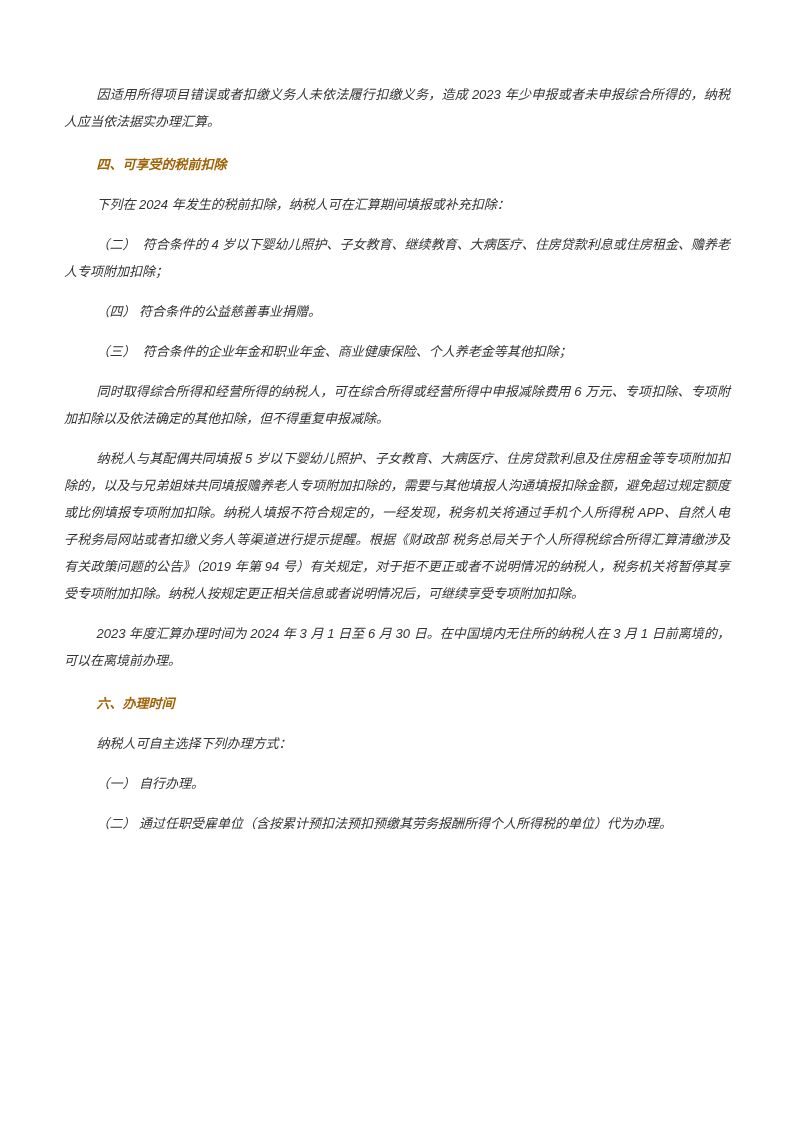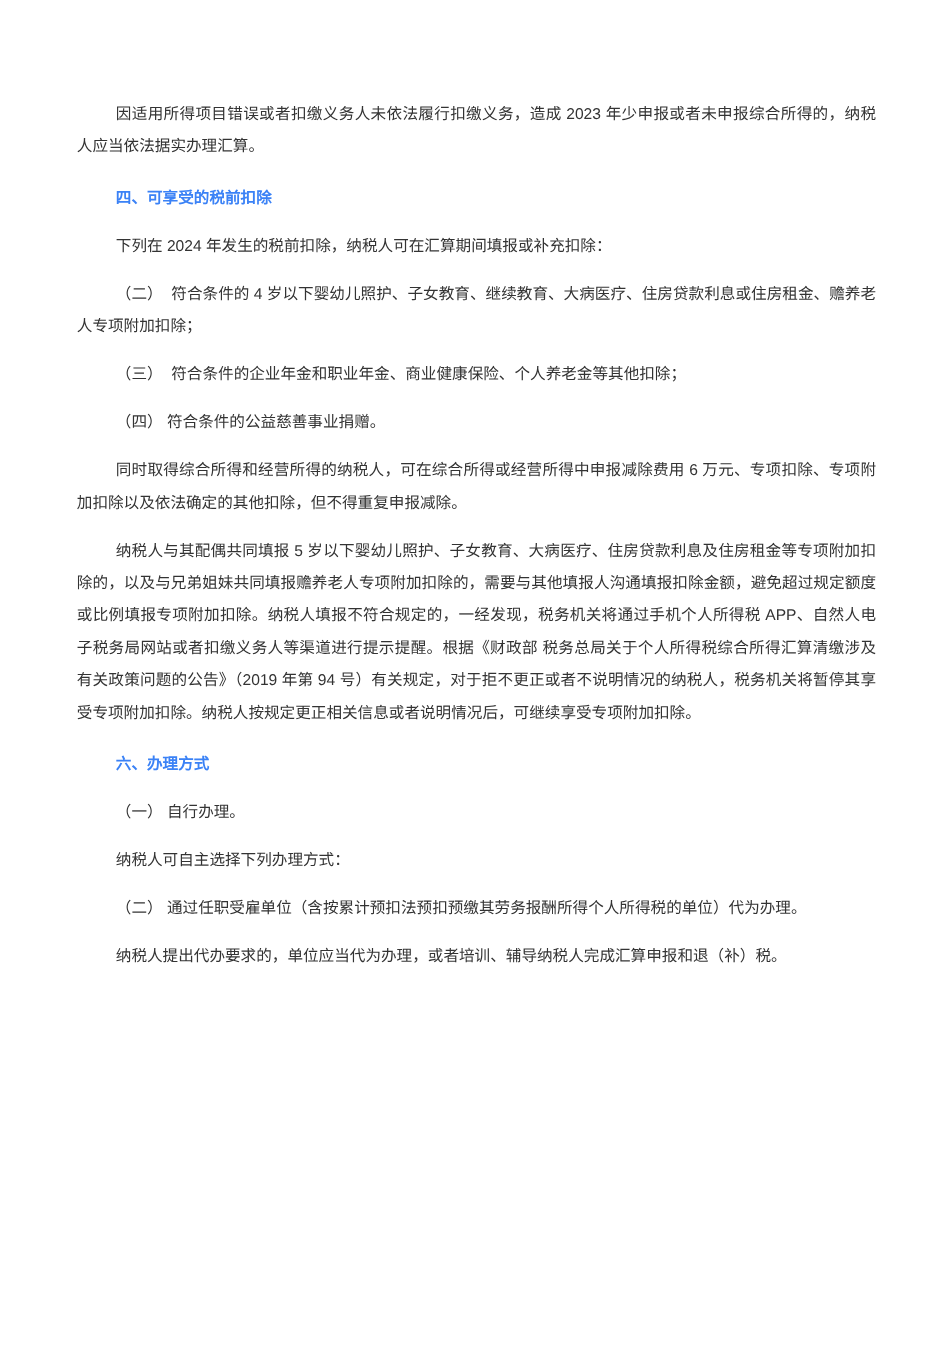--- a/index.html
+++ b/index.html
@@ -12,47 +12,48 @@
     width: 793px;
     height: 1122px;
     box-sizing: border-box;
     background: #ffffff;
     padding: 81px 63px 0 64px;
     overflow: hidden;
     font-family: "Liberation Sans", "DejaVu Sans", sans-serif;
     font-size: 13px;
     line-height: 27px;
     color: #333333;
+    font-style: italic;
   }
   .para {
     margin: 0 0 13px 0;
     text-indent: 2.5em;
     text-align: justify;
     white-space: pre-wrap;
     word-break: break-word;
   }
   .heading {
     margin: 16px 0 13px 0;
     text-indent: 2.5em;
     font-size: 13px;
     font-weight: bold;
-    color: #3b82f6;
+    color: #a16207;
     white-space: pre-wrap;
   }
 </style>
 </head>
 <body>
 
 <div class="page">
   <p class="para">因适用所得项目错误或者扣缴义务人未依法履行扣缴义务，造成 2023 年少申报或者未申报综合所得的，纳税人应当依法据实办理汇算。</p>
   <h2 class="heading">四、可享受的税前扣除</h2>
   <p class="para">下列在 2024 年发生的税前扣除，纳税人可在汇算期间填报或补充扣除：</p>
   <p class="para">（二）  符合条件的 4 岁以下婴幼儿照护、子女教育、继续教育、大病医疗、住房贷款利息或住房租金、赡养老人专项附加扣除；</p>
+  <p class="para">（四） 符合条件的公益慈善事业捐赠。</p>
   <p class="para">（三）  符合条件的企业年金和职业年金、商业健康保险、个人养老金等其他扣除；</p>
-  <p class="para">（四） 符合条件的公益慈善事业捐赠。</p>
   <p class="para">同时取得综合所得和经营所得的纳税人，可在综合所得或经营所得中申报减除费用 6 万元、专项扣除、专项附加扣除以及依法确定的其他扣除，但不得重复申报减除。</p>
   <p class="para">纳税人与其配偶共同填报 5 岁以下婴幼儿照护、子女教育、大病医疗、住房贷款利息及住房租金等专项附加扣除的，以及与兄弟姐妹共同填报赡养老人专项附加扣除的，需要与其他填报人沟通填报扣除金额，避免超过规定额度或比例填报专项附加扣除。纳税人填报不符合规定的，一经发现，税务机关将通过手机个人所得税 APP、自然人电子税务局网站或者扣缴义务人等渠道进行提示提醒。根据《财政部 税务总局关于个人所得税综合所得汇算清缴涉及有关政策问题的公告》（2019 年第 94 号）有关规定，对于拒不更正或者不说明情况的纳税人，税务机关将暂停其享受专项附加扣除。纳税人按规定更正相关信息或者说明情况后，可继续享受专项附加扣除。</p>
-  <h2 class="heading">六、办理方式</h2>
+  <p class="para">2023 年度汇算办理时间为 2024 年 3 月 1 日至 6 月 30 日。在中国境内无住所的纳税人在 3 月 1 日前离境的，可以在离境前办理。</p>
+  <h2 class="heading">六、办理时间</h2>
+  <p class="para">纳税人可自主选择下列办理方式：</p>
   <p class="para">（一） 自行办理。</p>
-  <p class="para">纳税人可自主选择下列办理方式：</p>
   <p class="para">（二） 通过任职受雇单位（含按累计预扣法预扣预缴其劳务报酬所得个人所得税的单位）代为办理。</p>
-  <p class="para">纳税人提出代办要求的，单位应当代为办理，或者培训、辅导纳税人完成汇算申报和退（补）税。</p>
 </div>
 
 </body></html>

